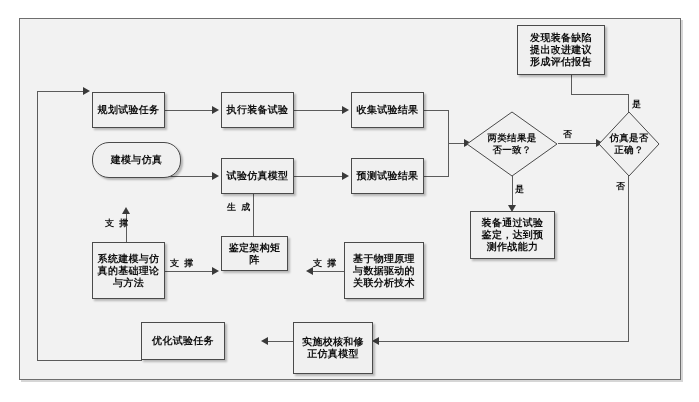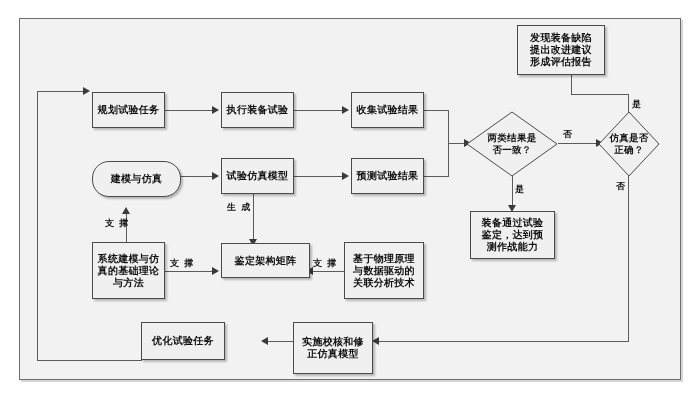--- a/index.html
+++ b/index.html
@@ -175,31 +175,31 @@
     <div class="edge h" style="left:290px; top:252px; width:34px;"></div>
     <div class="arrow left" style="left:286px; top:248px;"></div>
     <div class="edge-label" style="left:293px; top:239px;">支 撑</div>
 
     <div class="node" style="left:72px; top:73px; width:73px; height:36px;">规划试验任务</div>
 
     <div class="node" style="left:201px; top:73px; width:73px; height:36px;">执行装备试验</div>
 
     <div class="node" style="left:331px; top:73px; width:73px; height:36px;">收集试验结果</div>
 
-    <div class="node" style="left:72px; top:142px; width:89px; height:36px;border-radius:17px;">建模与仿真</div>
+    <div class="node" style="left:72px; top:123px; width:89px; height:36px;border-radius:17px;">建模与仿真</div>
 
     <div class="node" style="left:201px; top:139px; width:73px; height:36px;">试验仿真模型</div>
 
     <div class="node" style="left:72px; top:223px; width:73px; height:57px;">系统建模与仿
 真的基础理论
 与方法</div>
 
     <div class="node" style="left:331px; top:139px; width:73px; height:36px;">预测试验结果</div>
 
-    <div class="node" style="left:201px; top:224px; width:89px; height:35px;">鉴定架构矩阵</div>
+    <div class="node" style="left:201px; top:217px; width:67px; height:35px;">鉴定架构矩阵</div>
 
     <div class="node" style="left:324px; top:223px; width:80px; height:57px;">基于物理原理
 与数据驱动的
 关联分析技术</div>
 
     <div class="diamond-wrap" style="left:446px; top:92px; width:92px; height:66px;">
       <svg class="diamond-shape" viewBox="0 0 92 66" preserveAspectRatio="none">
         <polygon points="46,1 91,33 46,65 1,33" fill="#f0f0f0" stroke="#4a4a4a" stroke-width="1"></polygon>
       </svg>
       <div class="diamond-label">两类结果是

